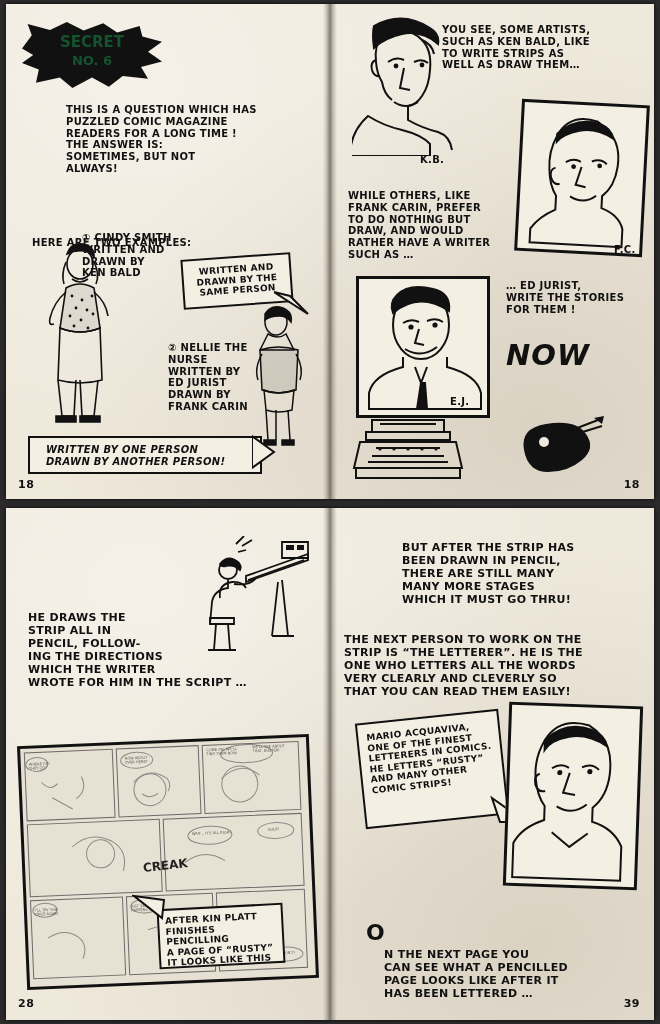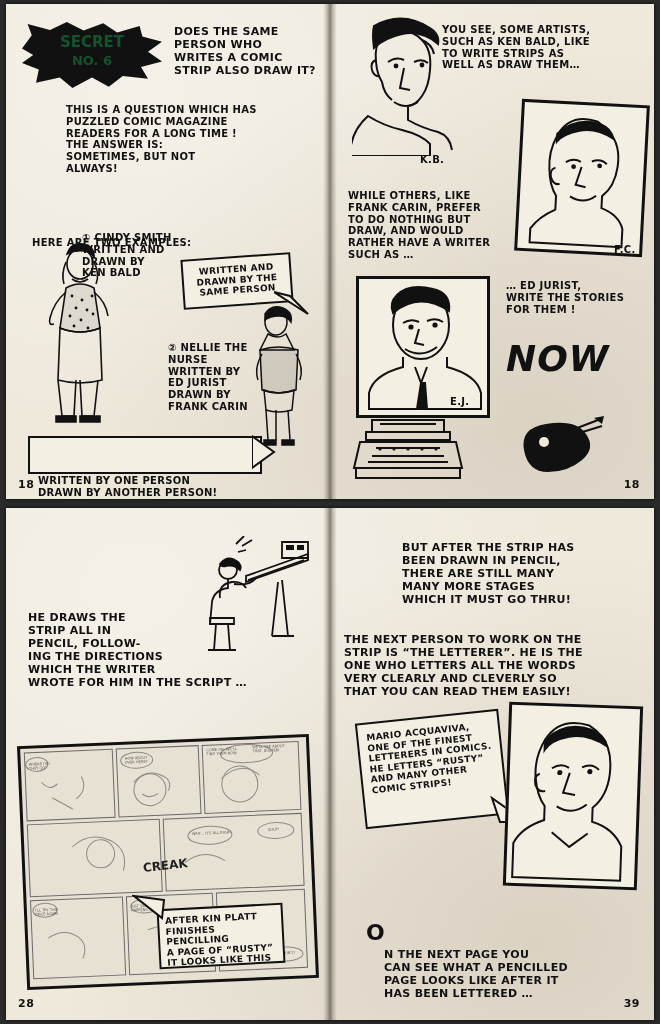--- a/index.html
+++ b/index.html
@@ -96,24 +96,20 @@
 
   <div class="spread" id="spread-top">
     <div class="paper-tone"></div>
 
     <div class="leaf left">
 
       <div class="starburst" style="left:16px;top:18px;width:140px;height:66px;"></div>
       <div class="secret-label" style="left:16px;top:30px;width:140px;font-size:15px;">SECRET</div>
       <div class="secret-label" style="left:16px;top:50px;width:140px;font-size:13px;">NO. 6</div>
 
-      <div class="txt t11" style="left:168px;top:22px;width:150px;">DOES THE SAME
-PERSON WHO
-WRITES A COMIC
-STRIP ALSO DRAW IT?</div>
 
       <div class="txt t10" style="left:60px;top:100px;width:200px;">THIS IS A QUESTION WHICH HAS
 PUZZLED COMIC MAGAZINE
 READERS FOR A LONG TIME !
 THE ANSWER IS:
 SOMETIMES, BUT NOT
 ALWAYS!</div>
 
       <div class="txt t10" style="left:26px;top:196px;width:220px;margin-top:37px;">HERE ARE TWO EXAMPLES:</div>
 
@@ -179,21 +175,21 @@
           <path d="M18 50 q-8 14 -4 26"></path>
           <path d="M52 50 q8 14 4 26"></path>
           <path d="M20 86 q14 6 30 0 l-2 20 q-14 4 -26 0z"></path>
           <path d="M22 106 l2 30 M32 106 l0 30 M44 106 l2 30"></path>
           <path d="M20 136 l12 0 l0 5 l-12 0z" fill="#111"></path>
           <path d="M38 136 l12 0 l0 5 l-12 0z" fill="#111"></path>
         </g>
       </svg>
 
       <div class="box" style="left:22px;top:432px;width:230px;height:34px;">
-        <div class="txt t10" style="left:8px;top:6px;width:220px;margin-top:31px;">WRITTEN BY ONE PERSON
+        <div class="txt t10" style="left:16px;top:6px;width:220px;font-style:italic;">WRITTEN BY ONE PERSON
 DRAWN BY ANOTHER PERSON!</div>
       </div>
       <svg style="position:absolute;left:246px;top:430px;" width="26" height="38" viewBox="0 0 26 38">
         <path d="M0 2 L22 18 L0 34z" fill="#f4efe3" stroke="#111" stroke-width="2"></path>
       </svg>
 
       <div class="folio l" style="bottom:8px;">18</div>
     </div>
 
     <div class="leaf right">
@@ -266,21 +262,21 @@
               <circle cx="76" cy="46" r="2.6"></circle>
             </g>
         </svg>
       </div>
       <div class="txt t10" style="left:120px;top:392px;">E.J.</div>
 
       <div class="txt t10" style="left:176px;top:276px;width:150px;">… ED JURIST,
 WRITE THE STORIES
 FOR THEM !</div>
 
-      <div class="txt" style="left:176px;top:334px;font-size:36px;font-style:italic;letter-spacing:1px;">NOW</div>
+      <div class="txt" style="left:176px;top:334px;font-size:29px;font-style:italic;letter-spacing:1px;">NOW</div>
 
 
       <svg style="position:absolute;left:20px;top:408px;" width="116" height="74" viewBox="0 0 116 74">
         <g fill="none" stroke="#111" stroke-width="2">
           <path d="M16 20 l84 0 l0 8 l-84 0z"></path>
           <path d="M22 8 l72 0 l0 12 l-72 0z"></path>
           <path d="M10 30 l96 0 l6 26 l-108 0z"></path>
           <path d="M6 56 l104 0 l0 10 l-104 0z"></path>
           <path d="M26 36 l64 0 M22 44 l72 0 M18 50 l80 0"></path>
           <path d="M30 12 l56 0"></path>

